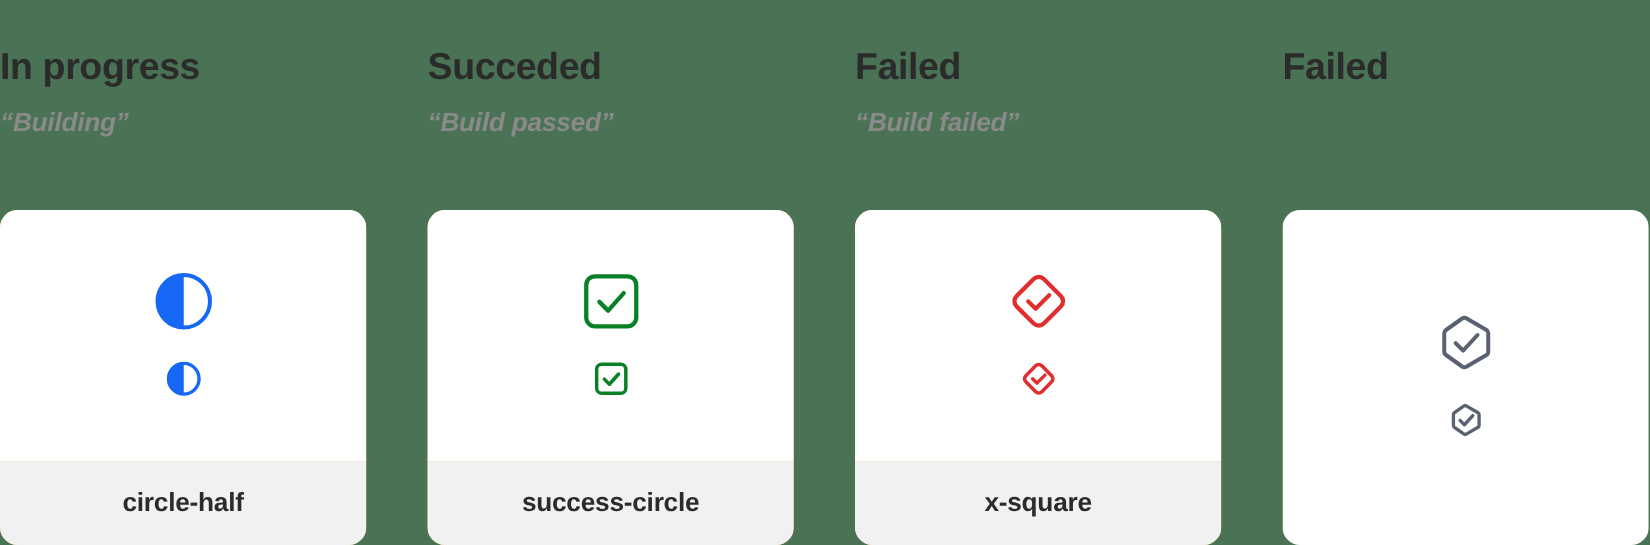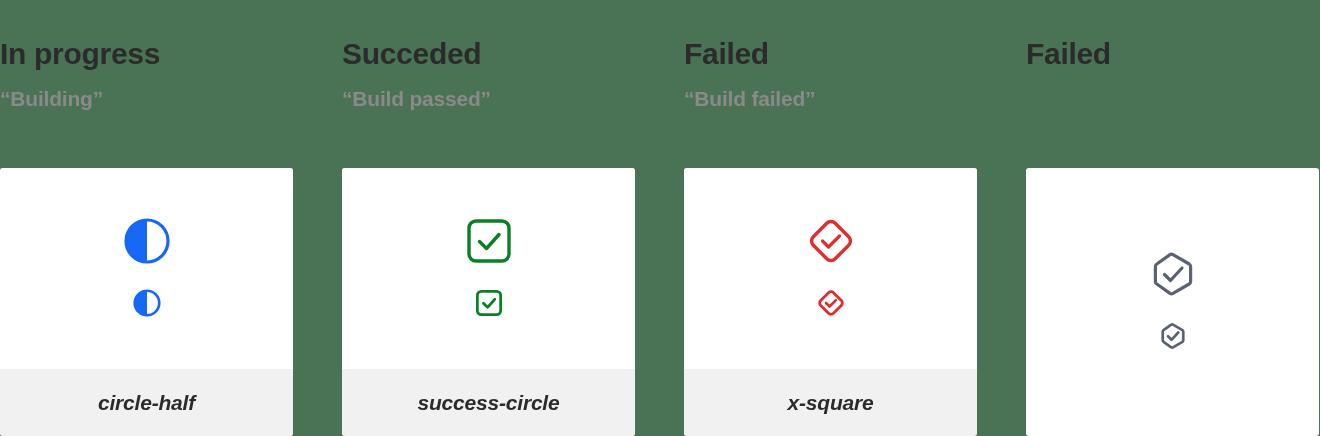--- a/index.html
+++ b/index.html
@@ -52,34 +52,34 @@
 
   .status-sub {
     font-size: 21px;
     font-weight: bold;
     color: #8A8A8A;
     letter-spacing: -0.2px;
     line-height: 1;
     margin: 0;
     padding-top: 19px;
     white-space: nowrap;
+    font-style: italic;
   }
 
   .card {
     position: absolute;
     top: 168px;
     left: 0;
     width: 293px;
     height: 268px;
     background: #fdba74;
-    border-radius: 3px;
+    border-radius: 14px;
     overflow: hidden;
     display: flex;
     flex-direction: column;
-    font-style: italic;
   }
 
   .card-preview {
     flex: 1 1 auto;
     display: flex;
     flex-direction: column;
     align-items: center;
     justify-content: center;
     gap: 24px;
     background: #FFFFFF;

